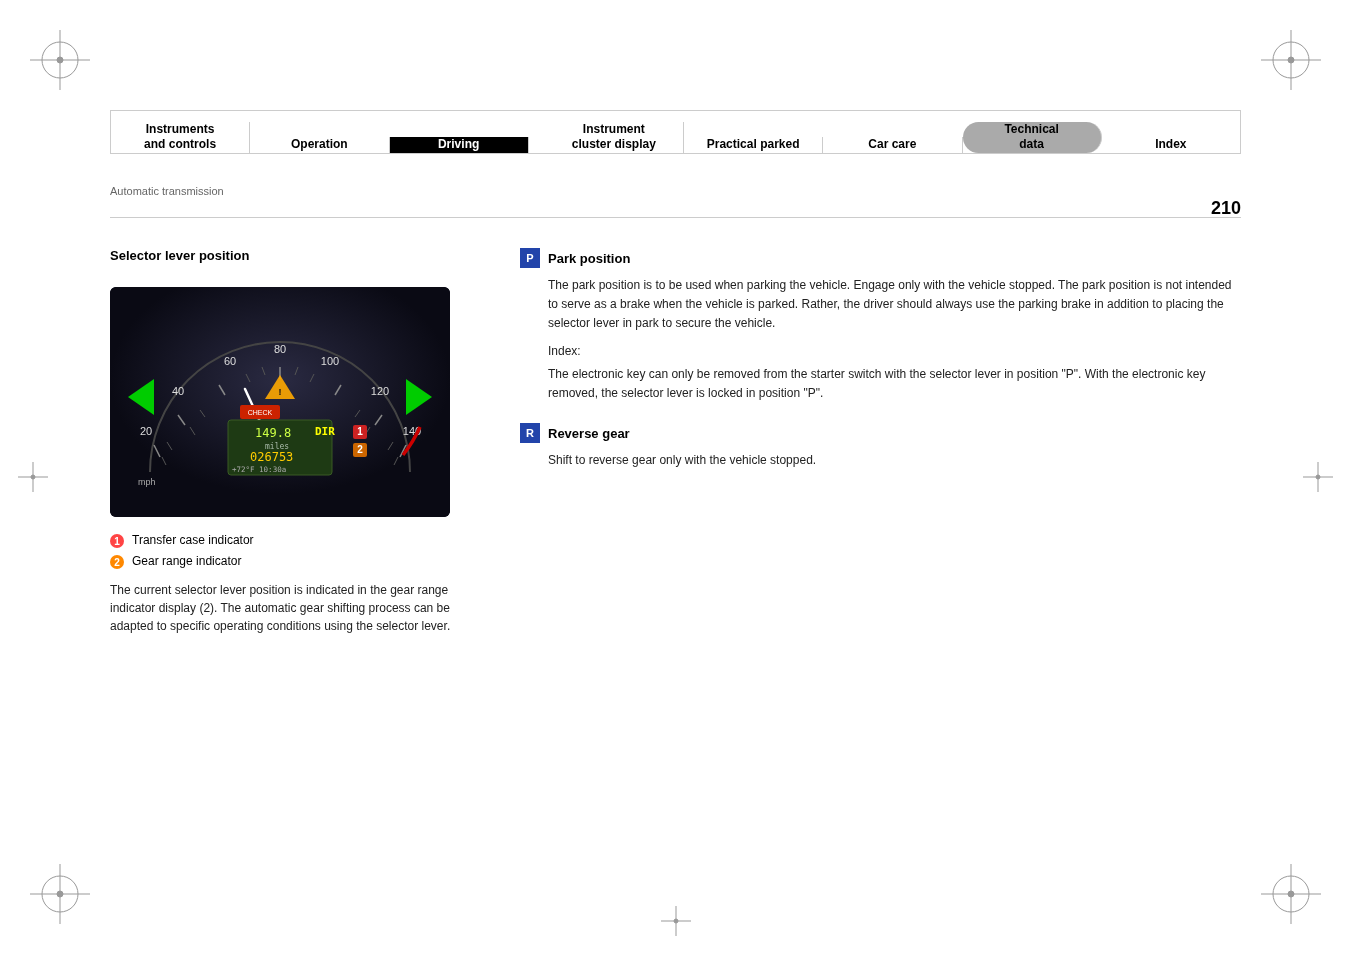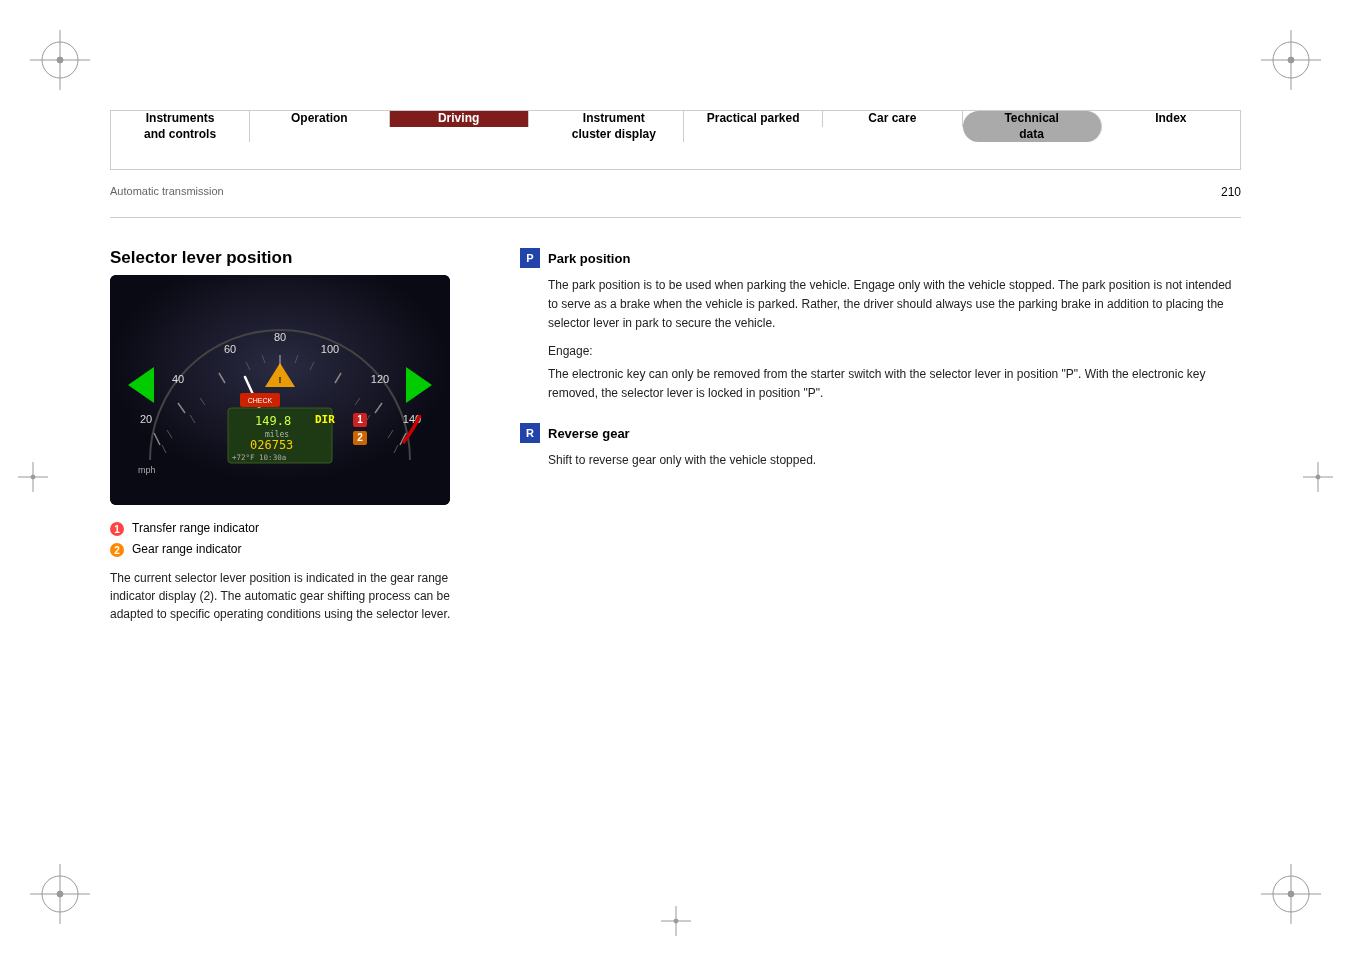--- a/index.html
+++ b/index.html
@@ -35,41 +35,41 @@
     .side-left { top: 50%; left: 18px; transform: translateY(-50%); }
     .side-right { top: 50%; right: 18px; transform: translateY(-50%); }
     .side-bottom { bottom: 18px; left: 50%; transform: translateX(-50%); }
 
     
     .navbar {
       position: absolute;
       top: 110px;
       left: 110px;
       right: 110px;
-      height: 60px;
-      display: flex;
-      align-items: flex-start;
+      height: 44px;
+      display: flex;
+      align-items: flex-end;
       border: 1px solid #ccc;
     }
     .nav-item {
       display: flex;
       align-items: center;
       justify-content: center;
       text-align: center;
       padding: 0 12px;
       font-size: 12px;
       font-weight: bold;
       border-right: 1px solid #ccc;
       flex: 1;
       cursor: pointer;
       line-height: 1.3;
     }
     .nav-item:last-child { border-right: none; }
     .nav-item.active {
-      background: #7f1d1d;
+      background: #000000;
       color: #fff;
     }
     .nav-item.light { background: #fff; color: #000; }
     .nav-item.medium { background: #aaa; color: #000; border-radius: 24px; }
 
     
     .content {
       position: absolute;
       top: 185px;
       left: 110px;
@@ -81,44 +81,44 @@
     .breadcrumb {
       font-size: 11px;
       color: #666;
       margin-bottom: 8px;
       display: flex;
       align-items: center;
       gap: 6px;
     }
 
     .page-number {
-      font-size: 12px;
-      font-weight: normal;
-      position: absolute;
-      top: 0;
+      font-size: 18px;
+      font-weight: bold;
+      position: absolute;
+      top: 13px;
       right: 0;
     }
 
     
     .main-layout {
       display: flex;
       gap: 30px;
       margin-top: 30px;
     }
 
     
     .left-col {
       width: 380px;
       flex-shrink: 0;
     }
 
     .section-title {
-      font-size: 17px;
-      font-weight: bold;
-      margin-bottom: 7px;
+      font-size: 13px;
+      font-weight: bold;
+      margin-bottom: 24px;
     }
 
     
     .cluster-img {
       width: 340px;
       height: 230px;
       background: #1a1a2e;
       border-radius: 6px;
       position: relative;
       overflow: hidden;
@@ -371,41 +371,41 @@
           <rect x="243" y="156" width="14" height="14" fill="#cc6600" rx="2"></rect>
           <text x="250" y="166" fill="#fff" font-size="10" text-anchor="middle" font-weight="bold">2</text>
 
           <path d="M 293 168 A 130 130 0 0 0 310 140" fill="none" stroke="#cc0000" stroke-width="3.5"></path>
         </svg>
       </div>
 
       <div class="numbered-items">
         <div class="num-item">
           <div class="num-badge num-badge-1">1</div>
-          <span>Transfer range indicator</span>
+          <span>Transfer case indicator</span>
         </div>
         <div class="num-item">
           <div class="num-badge num-badge-2">2</div>
           <span>Gear range indicator</span>
         </div>
       </div>
 
       <p class="description-text">The current selector lever position is indicated in the gear range indicator display (2). The automatic gear shifting process can be adapted to specific operating conditions using the selector lever.</p>
     </div>
 
     <div class="right-col">
 
       <div class="gear-section">
         <div class="gear-header">
           <div class="gear-badge gear-badge-p">P</div>
           <span class="gear-title">Park position</span>
         </div>
         <div class="gear-body">
           <p>The park position is to be used when parking the vehicle. Engage only with the vehicle stopped. The park position is not intended to serve as a brake when the vehicle is parked. Rather, the driver should always use the parking brake in addition to placing the selector lever in park to secure the vehicle.</p>
-          <p class="notes-label">Engage:</p>
+          <p class="notes-label">Index:</p>
           <p style="margin-bottom:8px;">The electronic key can only be removed from the starter switch with the selector lever in position "P". With the electronic key removed, the selector lever is locked in position "P".</p>
         </div>
       </div>
 
       <div class="gear-section">
         <div class="gear-header">
           <div class="gear-badge gear-badge-r">R</div>
           <span class="gear-title">Reverse gear</span>
         </div>
         <div class="gear-body">

